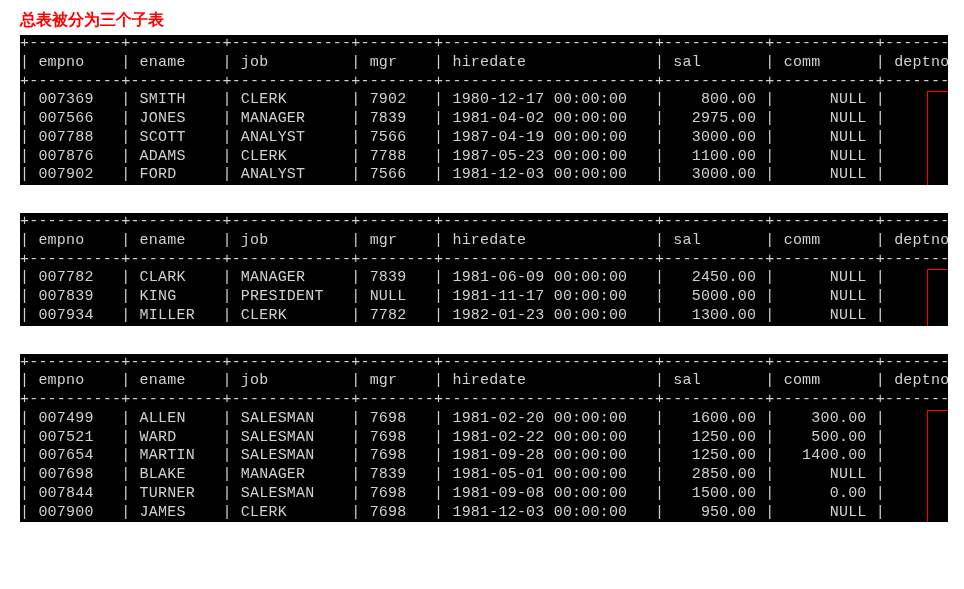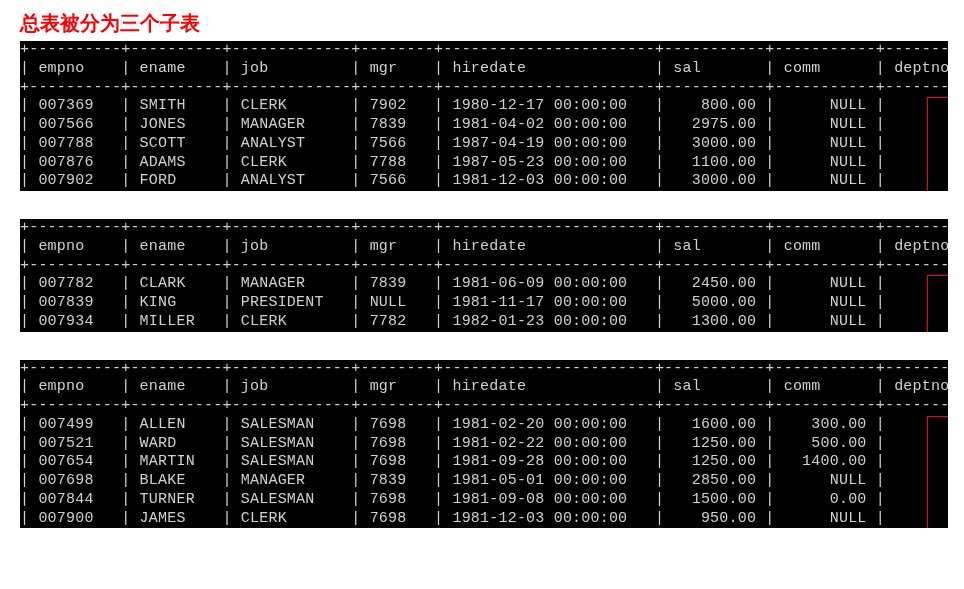--- a/index.html
+++ b/index.html
@@ -6,21 +6,21 @@
     margin: 0;
     padding: 10px 20px;
     background: #fff;
     font-family: "Consolas", "Courier New", monospace;
     font-size: 15px;
   }
   .caption {
     color: #ff0000;
     font-family: "Microsoft YaHei", "SimHei", sans-serif;
     font-weight: bold;
-    font-size: 20px;
+    font-size: 16px;
     margin-bottom: 4px;
   }
   .term {
     background: #000;
     color: #d0d0d0;
     white-space: pre;
     line-height: 1.25;
     padding: 0;
     letter-spacing: 0.2px;
     overflow: hidden;

